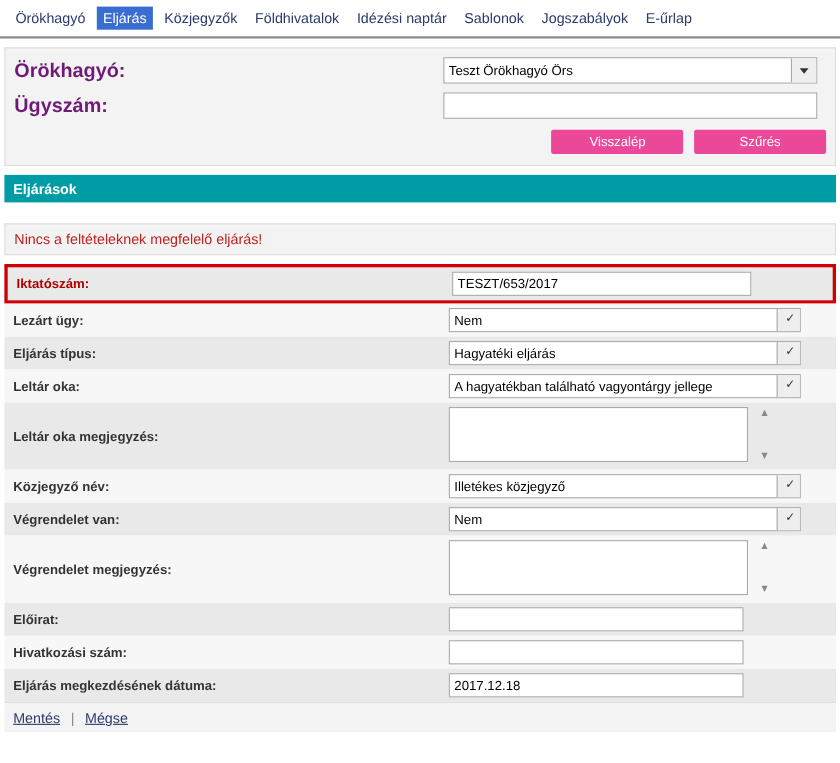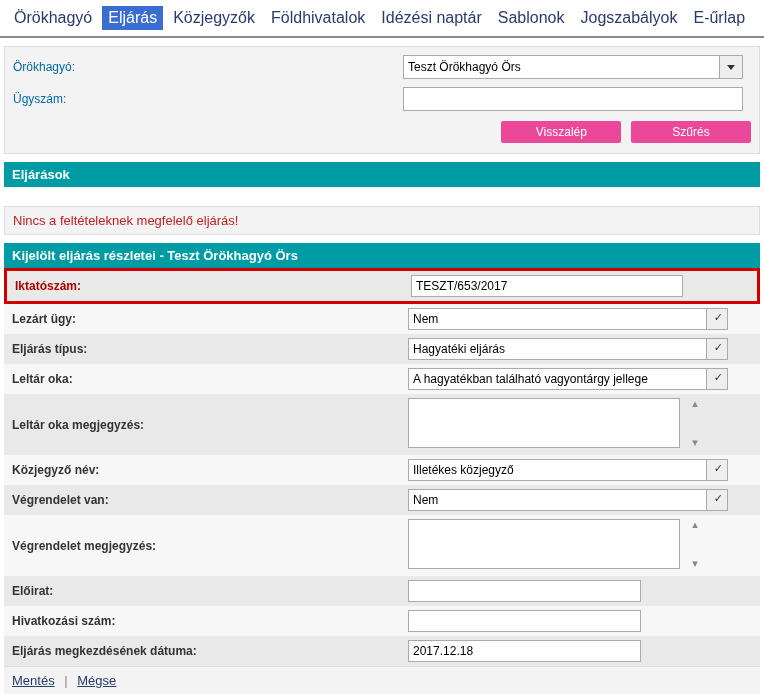--- a/index.html
+++ b/index.html
@@ -1,27 +1,27 @@
 <!DOCTYPE html>
 <html><head>
 <meta charset="utf-8">
 <style>
   * { box-sizing: border-box; margin: 0; padding: 0; }
   body { font-family: Arial, sans-serif; font-size: 13px; background: #fff; color: #333; width: 764px; }
   
   .topnav { display: flex; gap: 4px; padding: 6px 8px; border-bottom: 2px solid #888; }
-  .topnav-item { color: #2a3a6b; padding: 3px 6px; cursor: pointer; font-size: 16px; }
+  .topnav-item { color: #2a3a6b; padding: 3px 6px; cursor: pointer; font-size: 13px; }
   .topnav-item.active { background: #3a6dd0; color: #fff; }
   
   .section { margin: 8px 4px 0 4px; }
   .section-header { background: #009ca6; color: #fff; font-weight: bold; padding: 5px 8px; font-size: 13px; }
   
   .filter-body { background: #f3f3f3; border: 1px solid #ddd; padding: 4px 0; }
   .filter-row { display: flex; align-items: center; padding: 4px 8px; }
-  .filter-label { width: 390px; font-weight: normal; color: #0369a1; font-size: 12px; }
+  .filter-label { width: 390px; font-weight: bold; color: #701a75; font-size: 18px; }
   .filter-input { flex: 1; }
   .filter-input select, .filter-input input[type=text] {
     width: 100%; max-width: 340px; height: 24px; border: 1px solid #aaa;
     background: #fff; padding: 2px 4px; font-size: 12px;
   }
   .filter-input select { appearance: none; -webkit-appearance: none; background-image: none; }
   .select-wrap { position: relative; display: inline-block; width: 340px; }
   .select-wrap::after {
     content: ""; position: absolute; right: 1px; top: 1px; width: 22px; height: 22px;
     background: #eee; border-left: 1px solid #aaa; pointer-events: none;
@@ -41,21 +41,21 @@
   
   .msg { color: #c02020; padding: 6px 8px; background: #f3f3f3; border: 1px solid #ddd; font-size: 13px; margin-top: 19px; }
   
   .detail-body { }
   .detail-row { display: flex; align-items: stretch; }
   .detail-row:nth-child(odd) { background: #e9e9e9; }
   .detail-row:nth-child(even) { background: #f7f7f7; }
   .detail-label { width: 398px; font-weight: bold; color: #333; padding: 7px 8px; font-size: 12px; display: flex; align-items: center; }
   .detail-value { flex: 1; padding: 4px 6px; }
   .detail-value input[type=text], .detail-value select {
-    width: 233px; height: 22px; border: 1px solid #aaa; background: #fff;
+    width: 268px; height: 22px; border: 1px solid #aaa; background: #fff;
     padding: 2px 4px; font-size: 12px;
   }
   .detail-value .select-wrap2 { position: relative; display: inline-block; width: 320px; }
   .detail-value .select-wrap2 select { width: 100%; appearance: none; -webkit-appearance: none; padding-right: 26px; }
   .detail-value .select-wrap2::after {
     content: ""; position: absolute; right: 1px; top: 1px; width: 20px; height: 20px;
     background: #eee; border-left: 1px solid #aaa; pointer-events: none;
   }
   .detail-value .select-wrap2::before {
     content: "✓"; position: absolute; right: 5px; top: 3px; z-index: 2;
@@ -117,21 +117,20 @@
     </div>
   </div>
 </div>
 
 <div class="section">
   <div class="section-header">Eljárások</div>
   <div class="msg">Nincs a feltételeknek megfelelő eljárás!</div>
 </div>
 
 <div class="section">
-  <div class="section-header">Kijelölt eljárás részletei - Teszt Örökhagyó Örs</div>
   <div class="detail-body">
 
     <div class="detail-row highlight-row">
       <div class="detail-label">Iktatószám:</div>
       <div class="detail-value">
         <input type="text" style="width: 272px;" value="TESZT/653/2017">
       </div>
     </div>
 
     <div class="detail-row">

